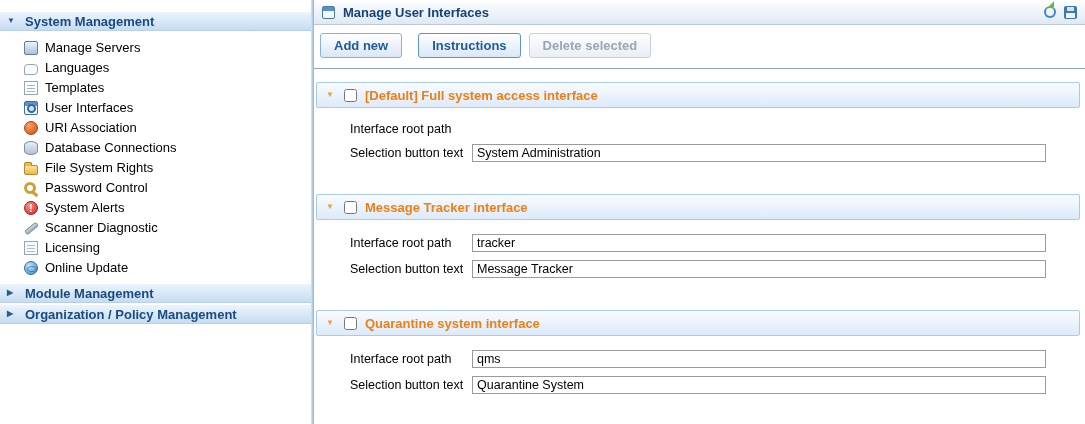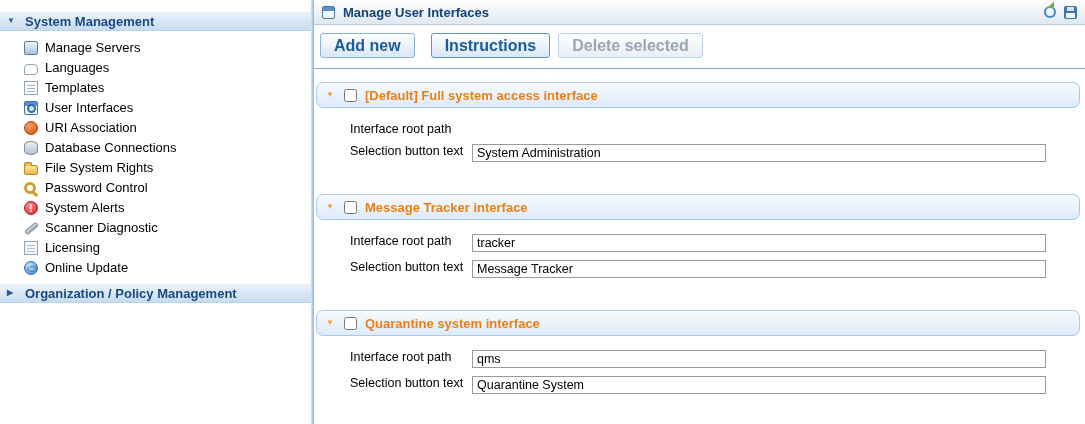--- a/index.html
+++ b/index.html
@@ -62,34 +62,34 @@
   .panel-title{font-size:13px;font-weight:bold;color:#14427a;margin-left:8px;flex:1;white-space:nowrap}
   .hdr-icons{display:flex;align-items:center;gap:8px}
   [data-name="refresh-icon"]{width:12px;height:12px;border:2px solid #3f87c9;border-top-color:#66b04e;border-radius:50%;position:relative;cursor:pointer}
   [data-name="refresh-icon"]::before{content:"";position:absolute;right:-4px;top:-5px;border:4px solid transparent;border-left-color:#66b04e;transform:rotate(45deg)}
   [data-name="save-icon"]{width:13px;height:13px;background:#3e76ad;border-radius:2px;position:relative;cursor:pointer}
   [data-name="save-icon"]::before{content:"";position:absolute;left:3px;top:1px;width:7px;height:4px;background:#d7e4f0}
   [data-name="save-icon"]::after{content:"";position:absolute;left:2px;bottom:1px;width:9px;height:5px;background:#eef4fa}
 
   .toolbar{flex:none;display:flex;align-items:center;gap:8px;padding:8px 6px 10px 6px;border-bottom:1px solid #8ca6c0}
   .btn{height:25px;padding:0 13px;border:1px solid #86b2e0;border-radius:3px;cursor:pointer;
-    background:linear-gradient(#ffffff,#d9e7f6);color:#1d5a9e;font-weight:bold;font-size:16px;font-family:inherit}
+    background:linear-gradient(#ffffff,#d9e7f6);color:#1d5a9e;font-weight:bold;font-size:13px;font-family:inherit}
   .btn:disabled{color:#9aa6b2;border-color:#bed1e6;background:linear-gradient(#fdfdfd,#e9eff6);cursor:default}
   .btn-strong{border-color:#5f93cf;margin-left:8px}
 
   .sections{flex:1;padding:13px 5px 0 2px;overflow:hidden}
   .iface{margin-bottom:20px}
   .iface-header{height:26px;display:flex;align-items:center;gap:8px;padding:0 9px;cursor:pointer;
-    border:1px solid #aacbe8;border-radius:7px;background:linear-gradient(#f8fbfe,#ddeafa)}
+    border:1px solid #aacbe8;border-radius:2px;background:linear-gradient(#f8fbfe,#ddeafa)}
   [data-name="section-collapse-icon"]{width:10px;font-size:8px;color:#f0a234;line-height:1}
   [data-name="section-collapse-icon"]::before{content:"▼"}
   .iface-header input[type=checkbox]{width:13px;height:13px;margin:0;cursor:pointer}
   .iface-title{color:#ee7f14;font-weight:bold;font-size:13px;white-space:nowrap}
   .iface-body{padding:14px 0 4px 0}
-  .frow{display:flex;align-items:flex-start;margin-bottom:8px;padding-left:34px}
+  .frow{display:flex;align-items:center;margin-bottom:8px;padding-left:34px}
   .frow label{width:122px;flex:none;font-size:12.5px;color:#000;white-space:nowrap}
   .frow input[type=text]{width:574px;height:18px;border:1px solid #9a9a9a;padding:1px 4px;
     font-size:12.5px;font-family:inherit;color:#000;background:#fff}
 </style>
 </head>
 <body>
 
 <div class="app" data-name="app-window">
 
   <aside class="sidebar" data-name="sidebar">
@@ -151,20 +151,24 @@
   <li class="nav-item" data-name="sidebar-item-licensing">
     <span class="icn" data-name="licensing-icon"></span>
     <span class="lbl" data-name="sidebar-item-label">Licensing</span>
   </li>
 
   <li class="nav-item" data-name="sidebar-item-online-update">
     <span class="icn" data-name="online-update-icon"></span>
     <span class="lbl" data-name="sidebar-item-label">Online Update</span>
   </li>
 </ul>
+    <div class="nav-header" data-name="sidebar-section-module-management">
+      <span class="chev" data-name="chevron-right-icon"></span>
+      <span data-name="sidebar-section-label">Module Management</span>
+    </div>
     <div class="nav-header" data-name="sidebar-section-organization-policy-management">
       <span class="chev" data-name="chevron-right-icon"></span>
       <span data-name="sidebar-section-label">Organization / Policy Management</span>
     </div>
   </aside>
 
   <div class="vdivider" data-name="panel-divider"></div>
 
   <main class="panel" data-name="main-panel">
     <header class="panel-header" data-name="panel-header">

